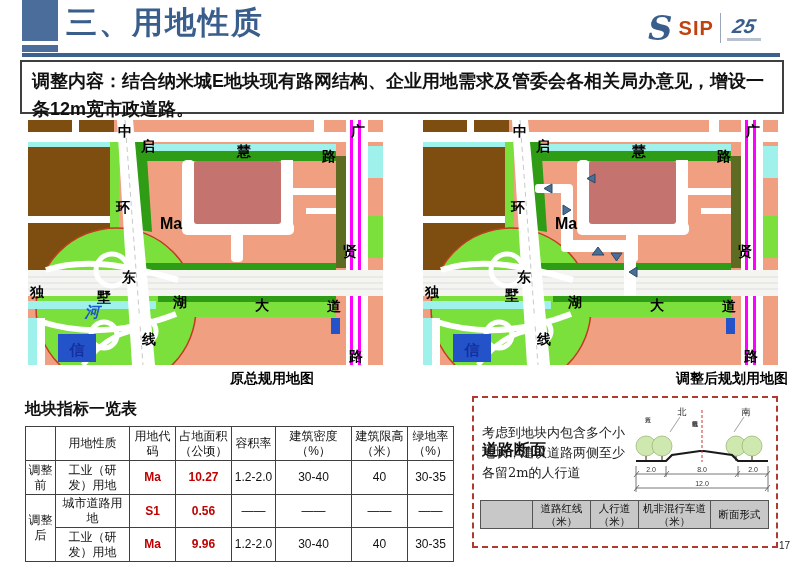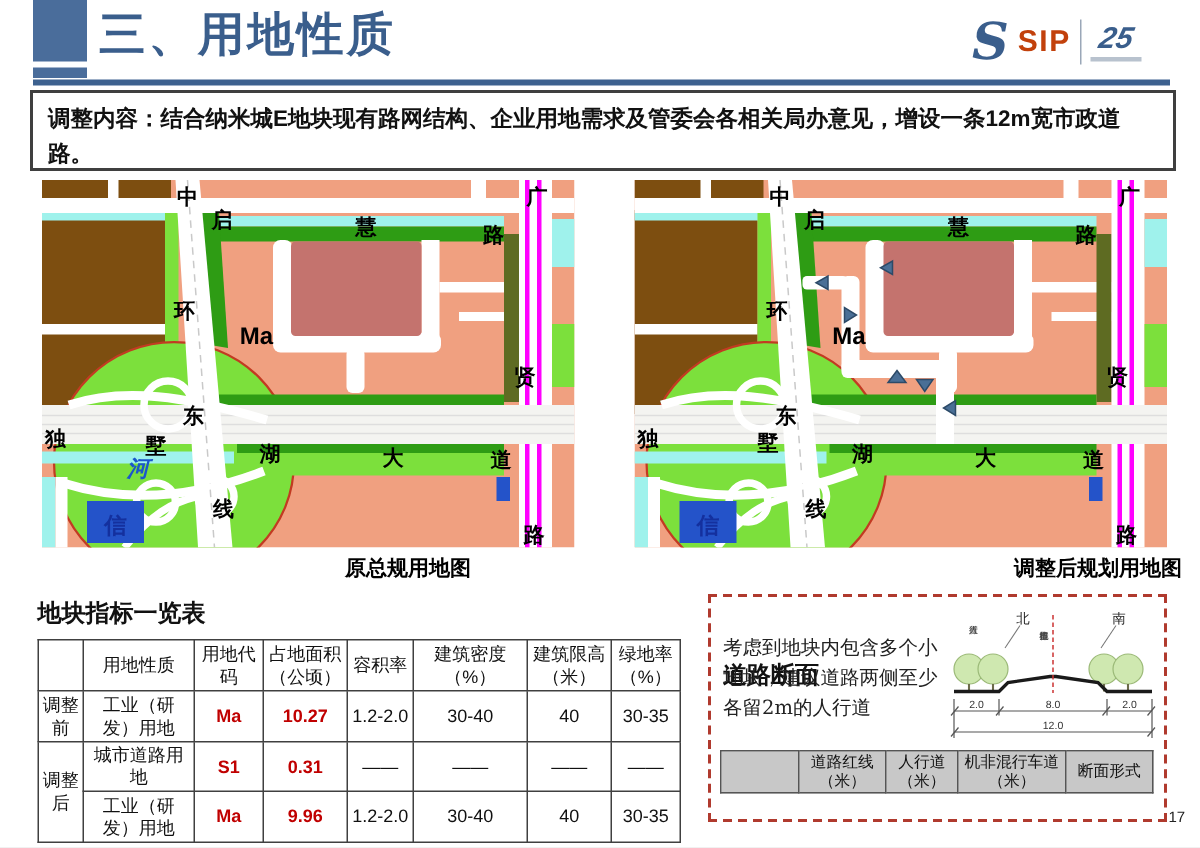--- a/index.html
+++ b/index.html
@@ -12,27 +12,27 @@
   .hdr-title{position:absolute;left:66px;top:2px;font-size:31px;font-weight:bold;color:#3A5E8C;letter-spacing:2px;}
   .logo{position:absolute;left:648px;top:8px;height:40px;display:flex;align-items:center;gap:6px;}
   .logo .s{font-family:"DejaVu Serif",serif;font-style:italic;font-weight:bold;font-size:34px;color:#3A5E8C;line-height:1;}
   .logo .sip{font-size:20px;font-weight:bold;color:#c2410c;letter-spacing:1px;}
   .logo .div{width:1px;height:30px;background:#9aa7b8;}
   .logo .anniv{display:flex;flex-direction:column;align-items:center;}
   .logo .n25{font-style:italic;font-weight:bold;font-size:20px;color:#3A5E8C;transform:skewX(-12deg);line-height:1;}
   .logo .sub{width:34px;height:3px;background:#b8c2ce;margin-top:2px;}
   
   .intro{position:absolute;left:20px;top:60px;width:740px;height:38px;border:2px solid #3f3f3f;
-         padding:6px 10px;font-size:15px;font-weight:bold;line-height:1.55;background:#fff;}
+         padding:6px 10px;font-size:18px;font-weight:bold;line-height:1.55;background:#fff;}
   
   .map{position:absolute;top:120px;width:355px;height:245px;}
   .map.left{left:28px;} .map.right{left:423px;}
   .map svg{display:block;}
   .caption{position:absolute;top:370px;font-size:14px;font-weight:bold;color:#000;}
-  .caption.left{left:212px;width:120px;text-align:center;}
+  .caption.left{left:230px;width:120px;text-align:left;}
   .caption.right{left:628px;width:160px;text-align:right;}
   
   .tbl-title{position:absolute;left:25px;top:399px;font-size:16px;font-weight:bold;}
   table.ind{position:absolute;left:25px;top:426px;border-collapse:collapse;table-layout:fixed;background:#fff;}
   table.ind th,table.ind td{border:1px solid #404040;text-align:center;vertical-align:middle;
       font-size:12px;font-weight:normal;padding:1px 2px;line-height:1.25;}
   table.ind .red{color:#C00000;font-weight:bold;}
   
   .roadbox{position:absolute;left:472px;top:396px;width:306px;height:152px;border:2px dashed #B03A2E;background:#fff;box-sizing:border-box;}
   .rb-title{position:absolute;left:8px;top:2px;font-size:16px;font-weight:bold;margin-top:40px;}
@@ -263,21 +263,21 @@
       <td class="red">10.27</td>
       <td>1.2-2.0</td>
       <td>30-40</td>
       <td>40</td>
       <td>30-35</td>
     </tr>
     <tr style="height:26px">
       <td rowspan="2">调整后</td>
       <td>城市道路用地</td>
       <td class="red">S1</td>
-      <td class="red">0.31</td>
+      <td class="red">0.56</td>
       <td>——</td>
       <td>——</td>
       <td>——</td>
       <td>——</td>
     </tr>
     <tr style="height:34px">
       <td>工业（研发）用地</td>
       <td class="red">Ma</td>
       <td class="red">9.96</td>
       <td>1.2-2.0</td>

